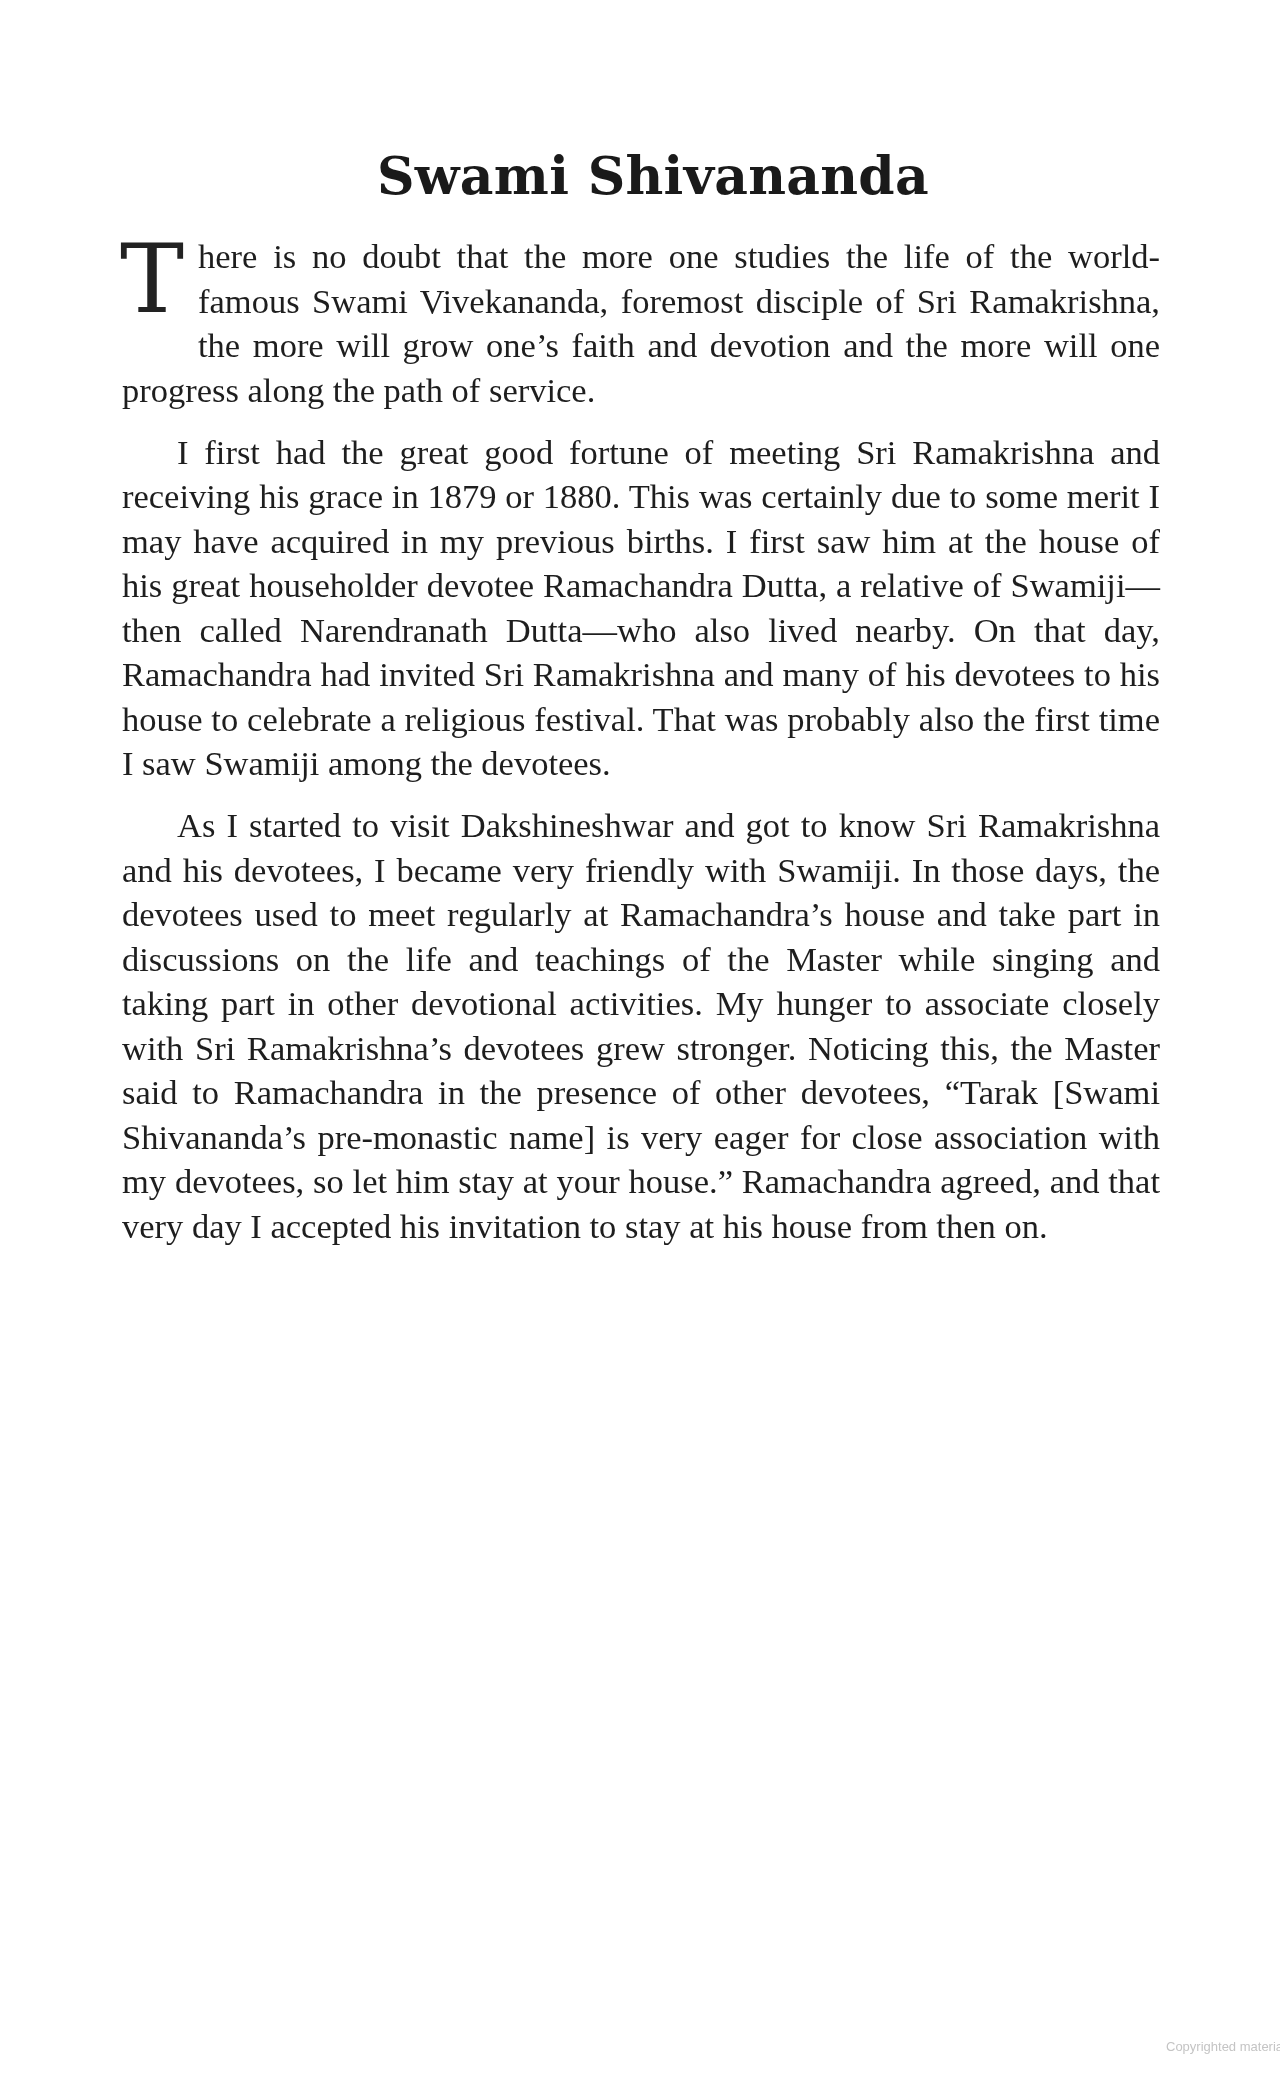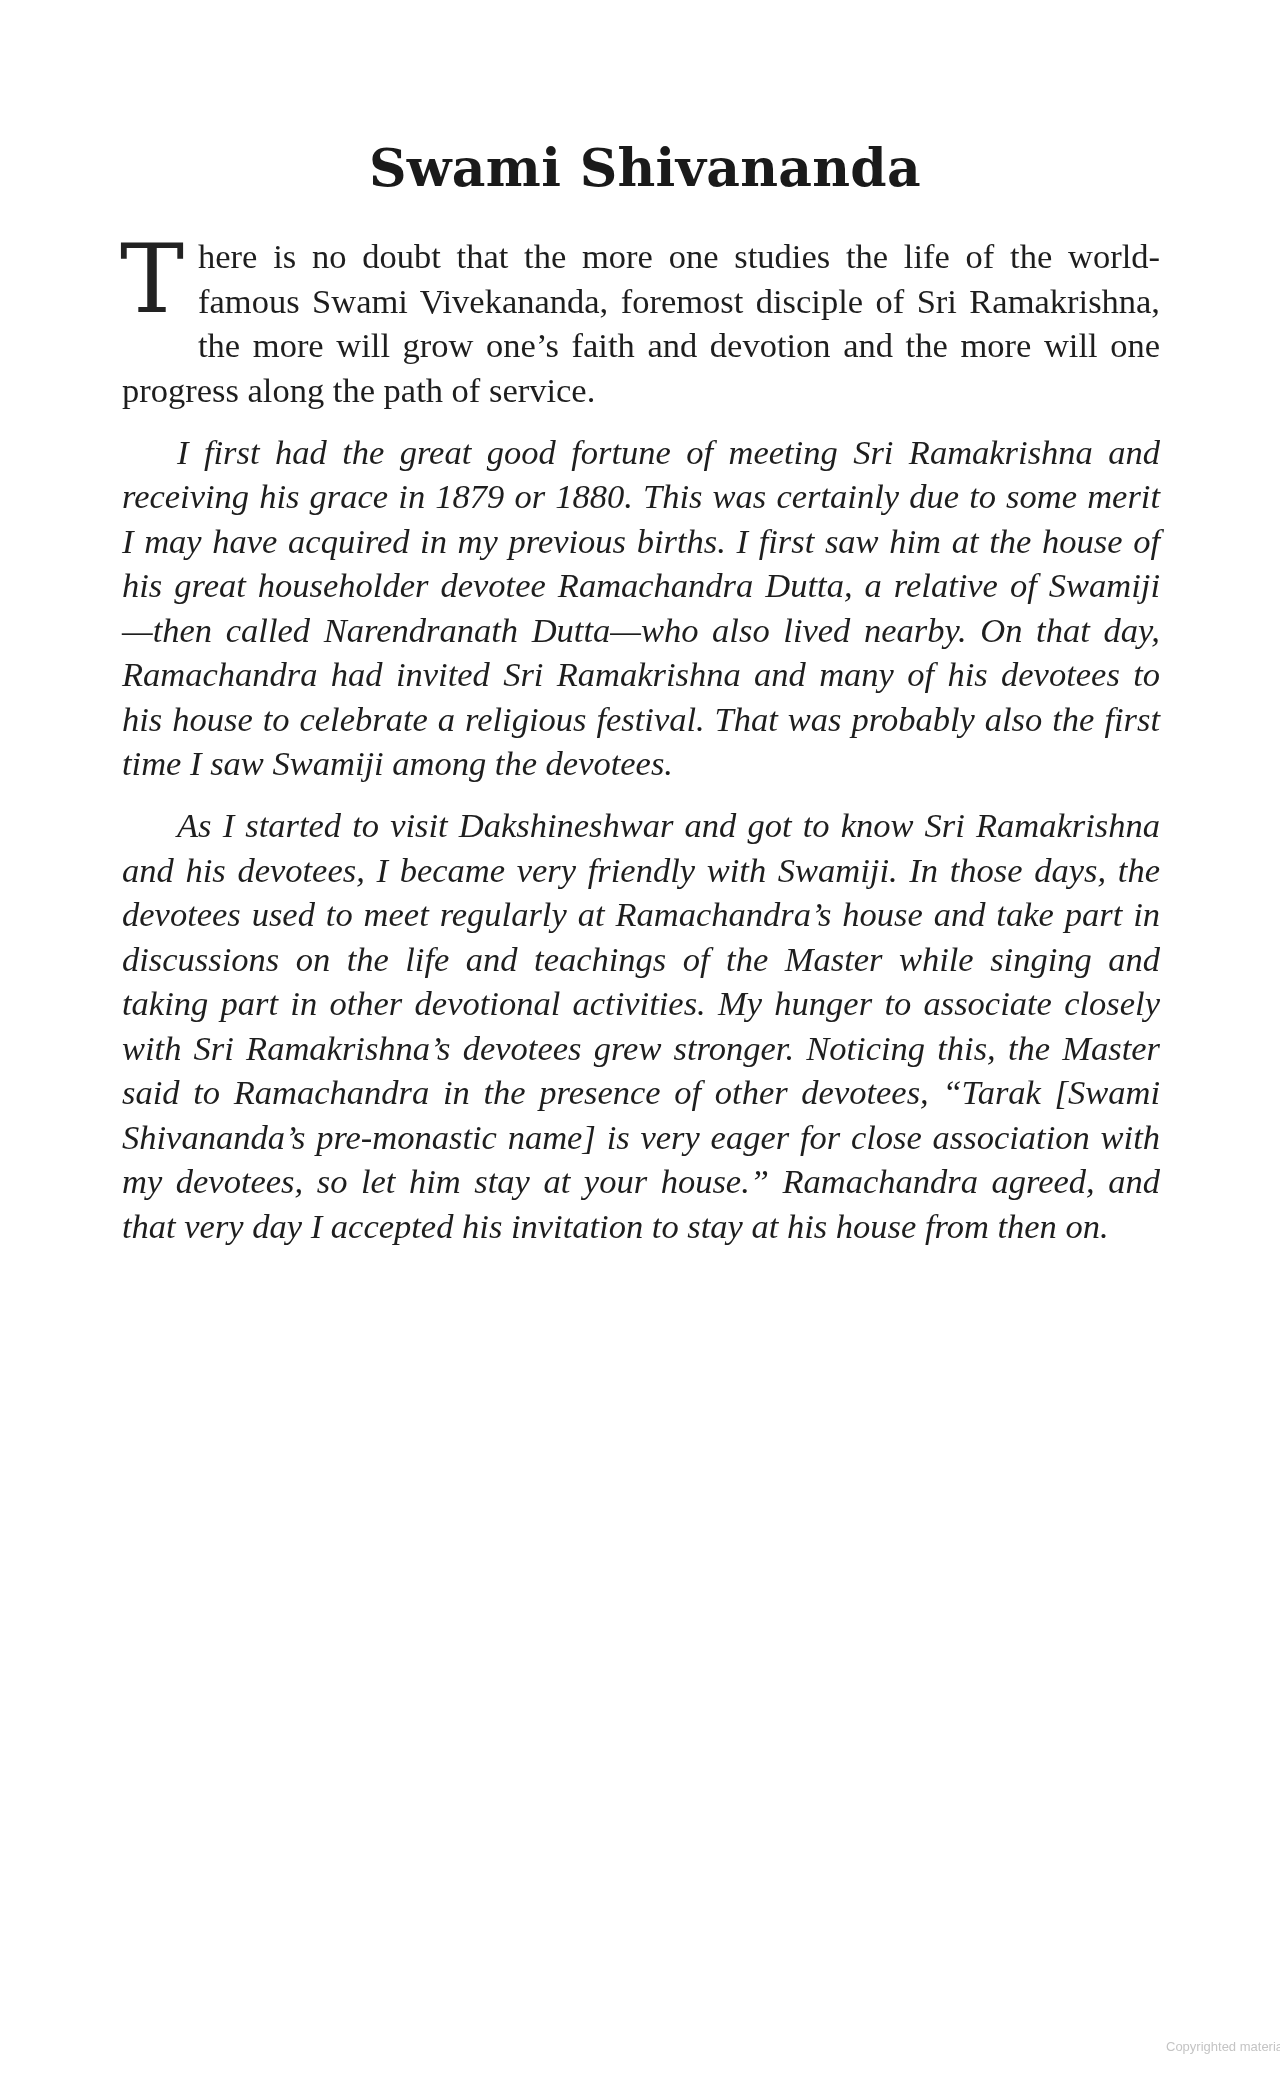--- a/index.html
+++ b/index.html
@@ -23,21 +23,21 @@
   .title {
     position: absolute;
     left: 0;
     top: 130px;
     width: 1038px;
     text-align: center;
     font-family: "DejaVu Serif", "Liberation Serif", serif;
     font-weight: bold;
     font-size: 52px;
     line-height: 68px;
-    margin: 4px;
+    margin: 12px;
     color: #1a1a1a;
     letter-spacing: 0.3px;
   }
   .body-text {
     position: absolute;
     left: 0;
     top: 234px;
     width: 1038px;
     font-family: "Liberation Serif", "DejaVu Serif", serif;
     font-size: 34.5px;
@@ -45,21 +45,20 @@
     text-align: justify;
     color: #1e1e1e;
   }
   .para {
     margin: 0 0 17.5px 0;
     text-align: justify;
     text-align-last: left;
   }
   .para.indent {
     text-indent: 55px;
-    font-style: italic;
   }
   .dropcap {
     float: left;
     font-family: "DejaVu Serif", "Liberation Serif", serif;
     font-size: 96px;
     line-height: 78px;
     height: 84px;
     margin: 6px 14px 0 -2px;
     color: #222;
     font-weight: normal;

